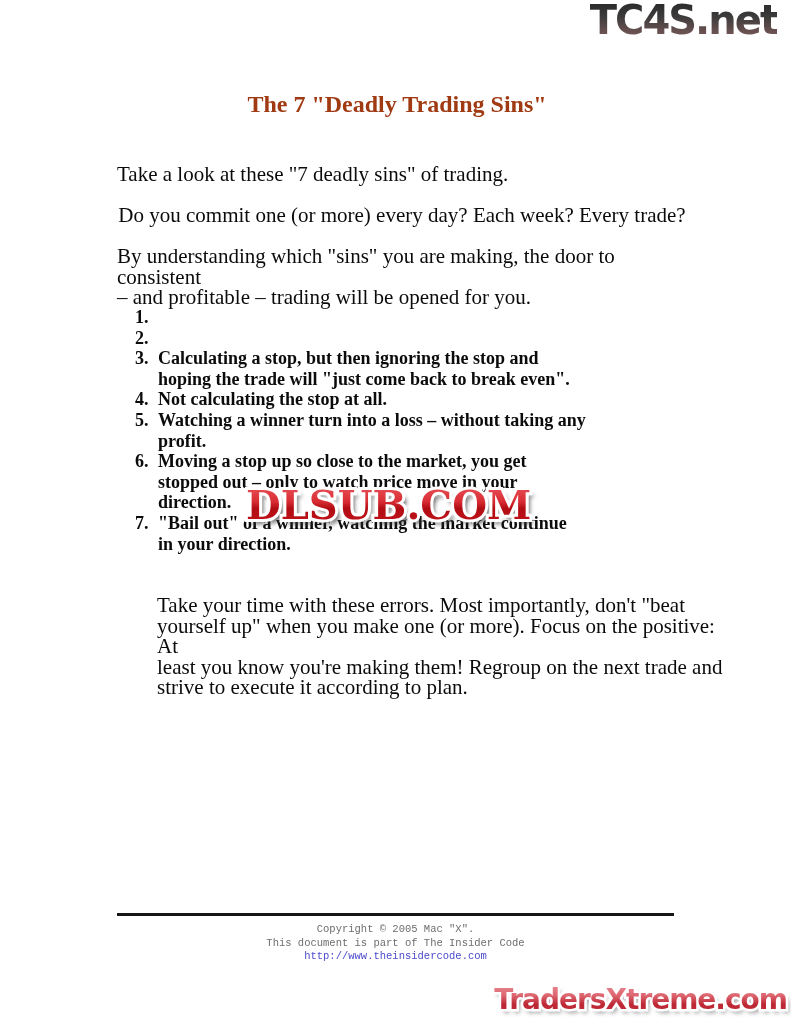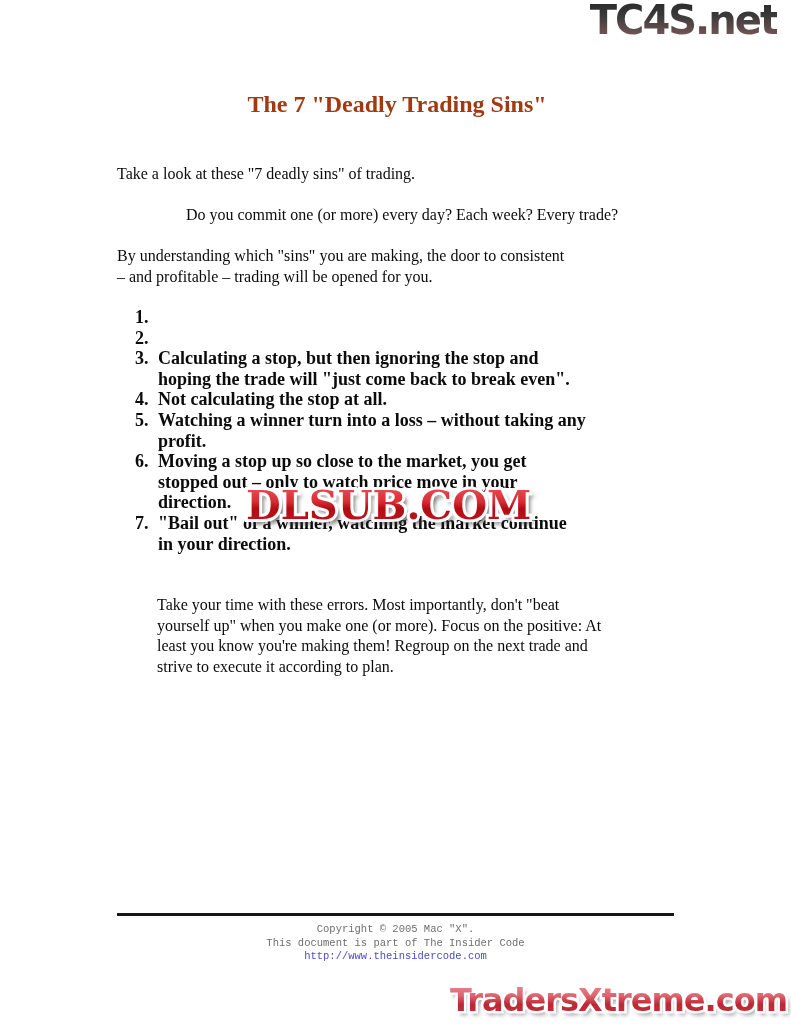--- a/index.html
+++ b/index.html
@@ -28,21 +28,21 @@
   .title {
     position:absolute; top:91px; left:117px; width:560px;
     text-align:center;
     font-weight:bold; font-size:24px;
     color:#a03a12;
   }
 
   
   .para {
     position:absolute; left:117px; width:570px;
-    font-size:16px; line-height:20.5px;
+    font-size:21px; line-height:20.5px;
     white-space:pre-line;
   }
   .p1 { top:164px; }
   .p2 { top:205px;text-align:center; }
   .p3 { top:246px; }
   .closing { top:595px;margin-left:40px; }
 
   
   .sins {
     position:absolute; left:135px; top:307px; width:545px;
@@ -92,21 +92,21 @@
   }
 
   
   .brand {
     position:absolute; right:4px; top:981px;
     width:320px; height:40px;
   }
   .brand-stroke, .brand-fill {
     position:absolute; right:0; top:0;
     font-family:"DejaVu Sans", sans-serif;
-    font-weight:bold; font-size:32px; line-height:38px; letter-spacing:-1px;
+    font-weight:bold; font-size:28px; line-height:38px; letter-spacing:-1px;
     white-space:nowrap;
   }
   .brand-stroke {
     color:#ffffff;
     -webkit-text-stroke:5px #ffffff;
     text-shadow:3px 4px 4px rgba(130,130,130,0.8);
   }
   .brand-fill {
     background:linear-gradient(180deg,#ec949b 0%,#dd6670 38%,#bc2733 62%,#c63540 100%);
     -webkit-background-clip:text; background-clip:text;

